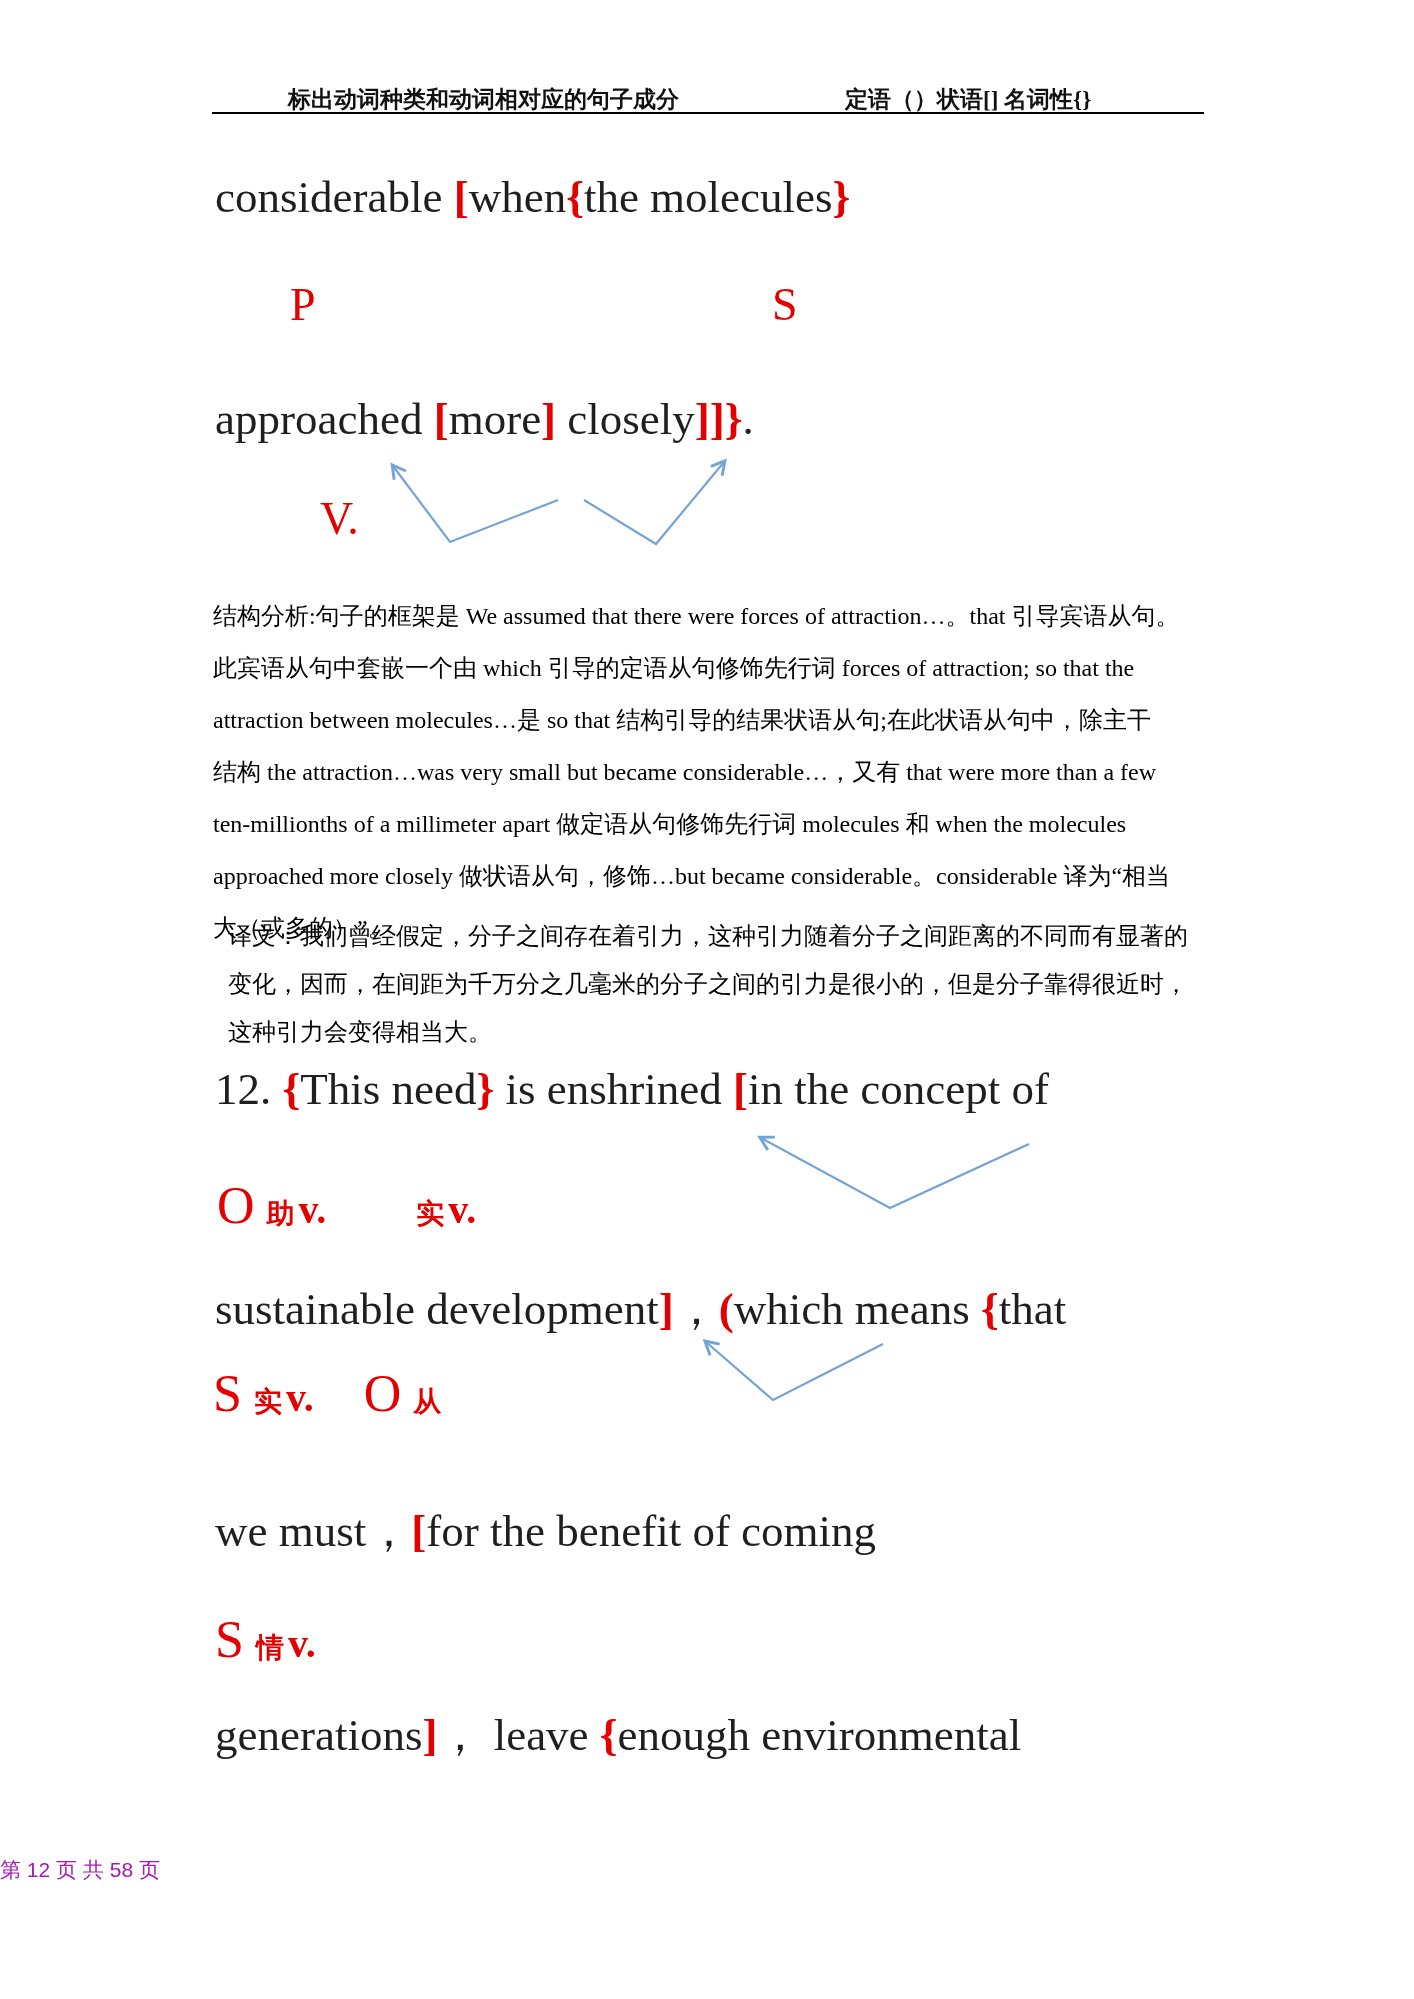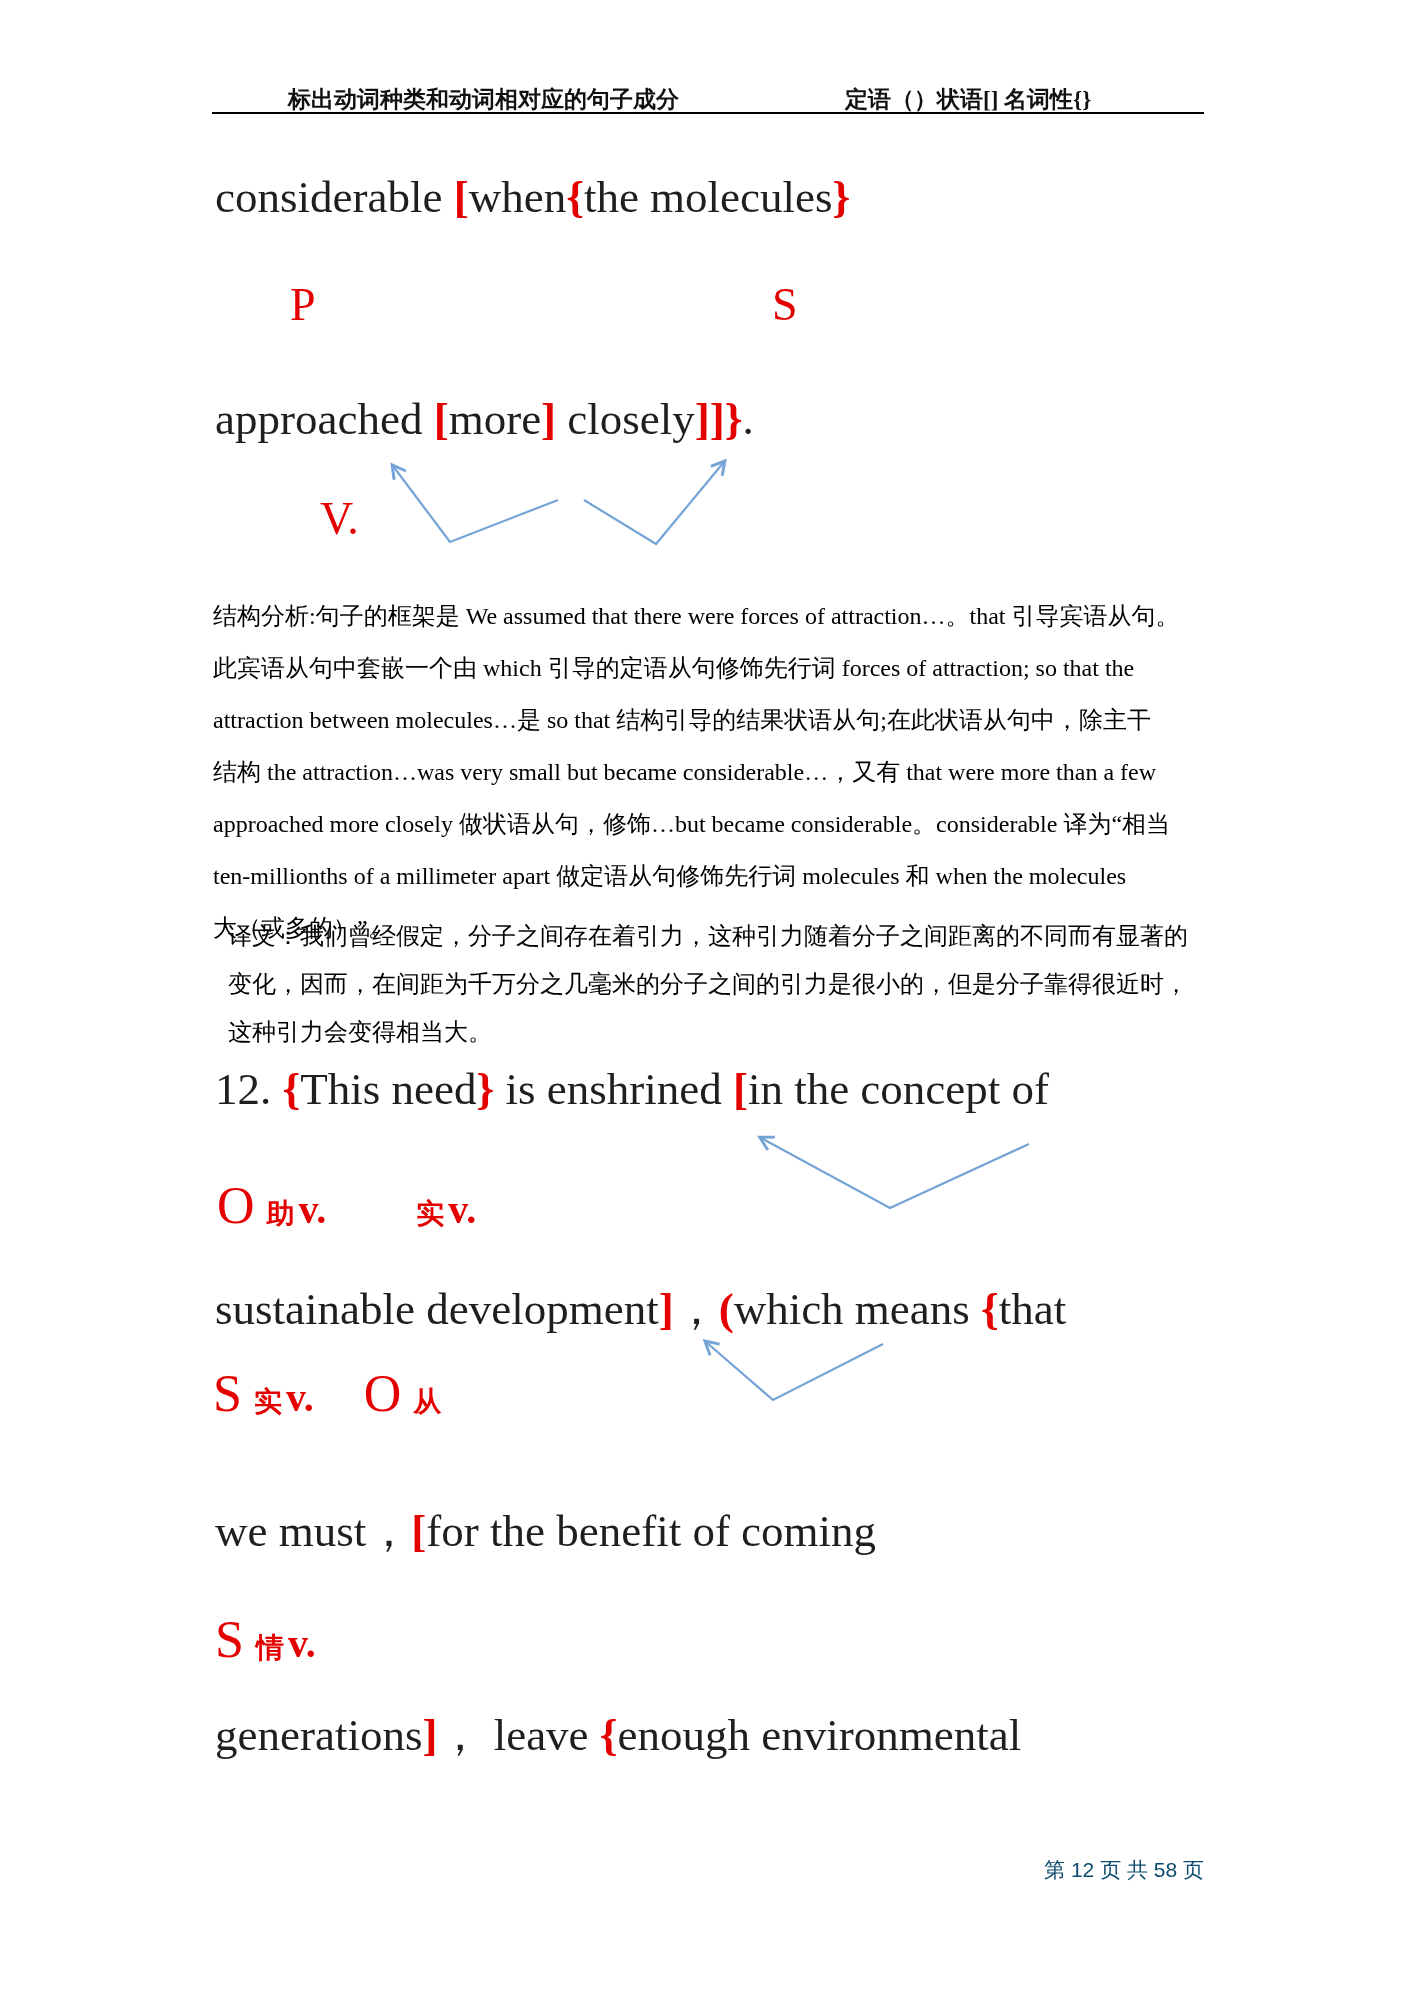--- a/index.html
+++ b/index.html
@@ -29,22 +29,22 @@
   .seg-L{font-size:52px;color:var(--red);}
   .seg-zh{font-size:28px;color:var(--red);font-weight:bold;margin:0 4px 0 12px;}
   .seg-v{font-size:40px;color:var(--red);font-weight:bold;}
   .seg-gap{display:inline-block;width:78px;}
   .seg-gap2{display:inline-block;width:50px;}
   
   .para{font-size:24px;color:#000;width:1010px;}
   .para .para-line{line-height:52px;white-space:nowrap;}
   .para.tight .para-line{line-height:48px;margin-left:15px;}
   
-  .footer{position:absolute;top:1856px;left:0;width:100%;text-align:right;
-          font-family:"Liberation Sans",sans-serif;font-size:21px;color:#0c4a6e;}
+  .footer{position:absolute;top:1856px;left:0;width:100%;text-align:left;
+          font-family:"Liberation Sans",sans-serif;font-size:21px;color:#a21caf;}
   .overlay{position:absolute;left:0;top:0;width:1414px;height:1999px;pointer-events:none;}
 </style>
 </head>
 <body>
 
 <div class="page">
 
   <div class="row hdr" style="left:288px;top:84px;">标出动词种类和动词相对应的句子成分</div>
   <div class="row hdr" style="left:845px;top:84px;">定语（）状语[] 名词性{}</div>
   <div class="rule"></div>
@@ -68,22 +68,22 @@
 
   <div class="row sentence" style="left:215px;top:392px;"><span class="seg-k">approached </span><span class="seg-r">[</span><span class="seg-k">more</span><span class="seg-r">]</span><span class="seg-k"> closely</span><span class="seg-r">]]</span><span class="seg-r">}</span><span class="seg-k">.</span></div>
 
   <div class="row biglabel" style="left:320px;top:492px;">V.</div>
 
   <div class="row para" style="left:213px;top:590px;">
       <div class="para-line">结构分析:句子的框架是 We assumed that there were forces of attraction…。that 引导宾语从句。</div>
       <div class="para-line">此宾语从句中套嵌一个由 which 引导的定语从句修饰先行词 forces of attraction; so that the</div>
       <div class="para-line">attraction between molecules…是 so that 结构引导的结果状语从句;在此状语从句中，除主干</div>
       <div class="para-line">结构 the attraction…was very small but became considerable…，又有 that were more than a few</div>
+      <div class="para-line">ten-millionths of a millimeter apart 做定语从句修饰先行词 molecules 和 when the molecules</div>
       <div class="para-line">approached more closely 做状语从句，修饰…but became considerable。considerable 译为“相当</div>
-      <div class="para-line">ten-millionths of a millimeter apart 做定语从句修饰先行词 molecules 和 when the molecules</div>
       <div class="para-line">大（或多的）”。</div>
     </div>
 
   <div class="row para tight" style="left:213px;top:912px;">
       <div class="para-line">译文：我们曾经假定，分子之间存在着引力，这种引力随着分子之间距离的不同而有显著的</div>
       <div class="para-line">变化，因而，在间距为千万分之几毫米的分子之间的引力是很小的，但是分子靠得很近时，</div>
       <div class="para-line">这种引力会变得相当大。</div>
     </div>
 
   <div class="row sentence" style="left:215px;top:1062px;"><span class="seg-k">12.  </span><span class="seg-r">{</span><span class="seg-k">This need</span><span class="seg-r">}</span><span class="seg-k"> is enshrined </span><span class="seg-r">[</span><span class="seg-k">in the concept of</span></div>

